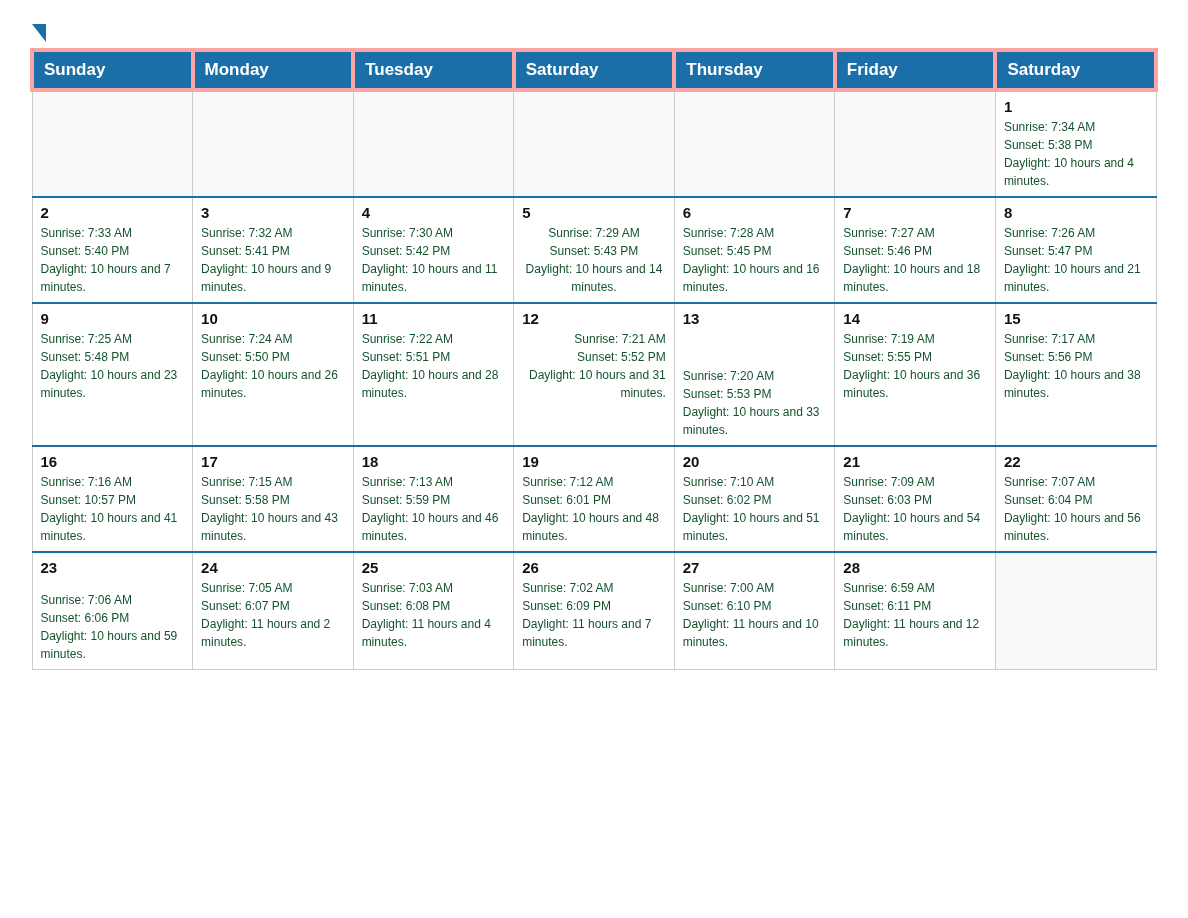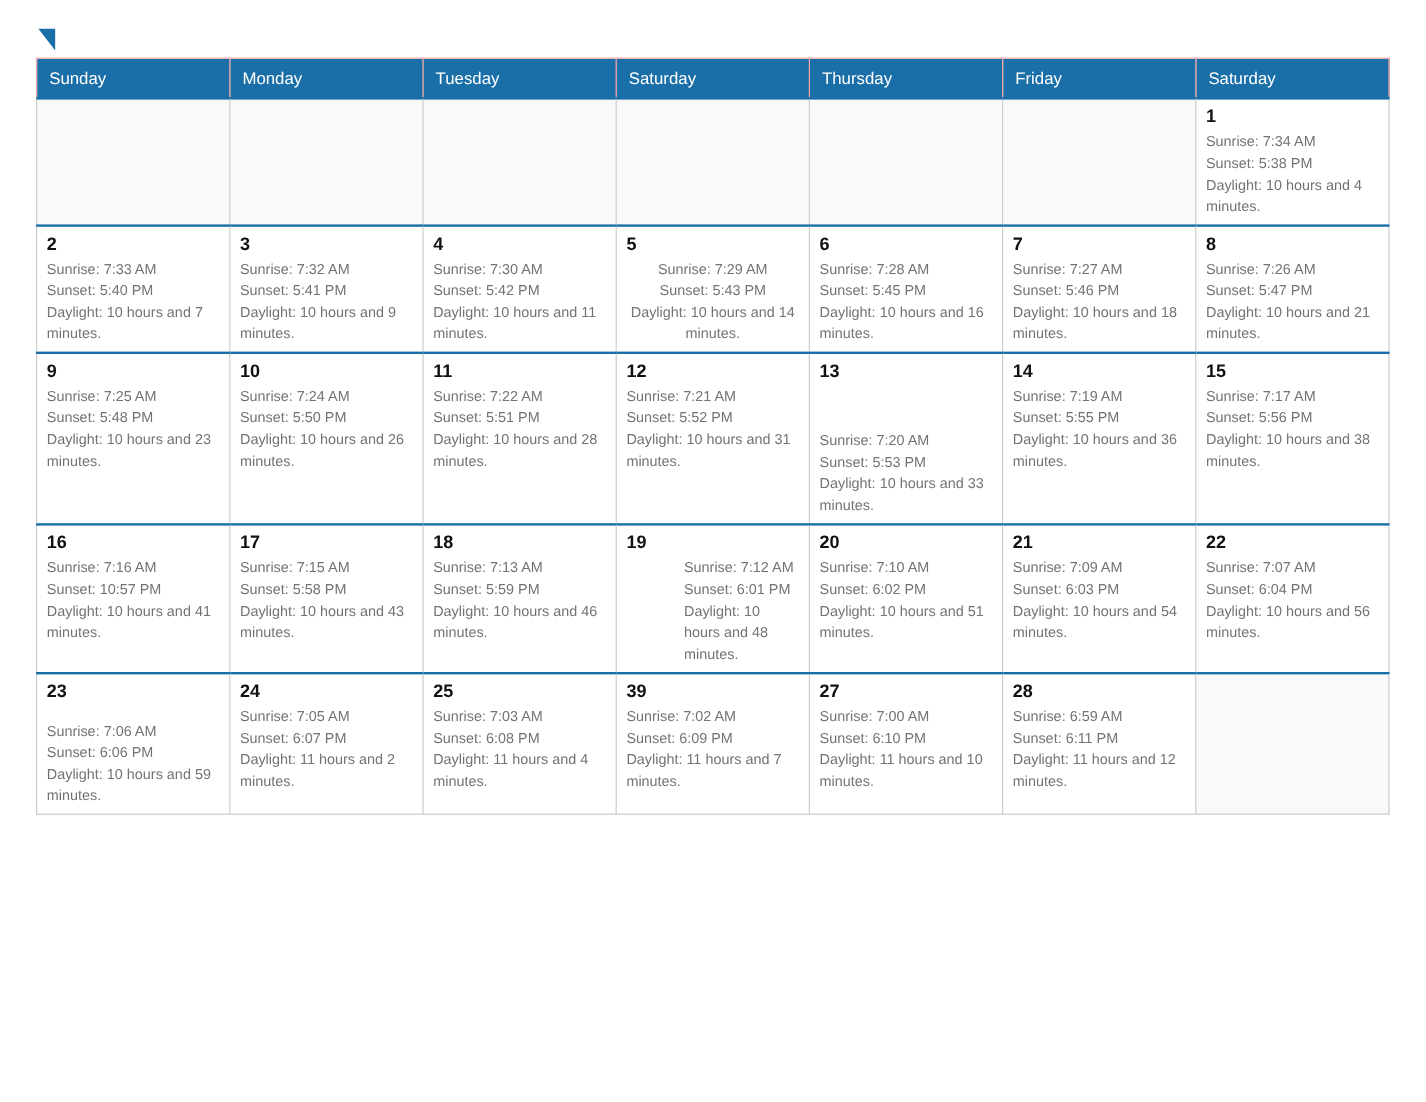--- a/index.html
+++ b/index.html
@@ -60,25 +60,25 @@
       margin-top: 4px;
     }
     .calendar {
       width: 100%;
       border-collapse: collapse;
       margin-top: 10px;
     }
     .calendar th {
       background-color: #1a6fa8;
       color: #fff;
-      font-size: 14px;
-      font-weight: normal;
+      font-size: 17px;
+      font-weight: bold;
       padding: 8px 10px;
       text-align: left;
-      border: 1px solid #fca5a5;
+      border: 4px solid #fca5a5;
     }
     .calendar td {
       vertical-align: top;
       padding: 6px 8px;
       border: 1px solid #ccc;
       font-size: 12.5px;
       color: #333;
       width: 14.28%;
       min-height: 100px;
     }
@@ -87,21 +87,21 @@
     }
     .day-number {
       font-size: 15px;
       font-weight: bold;
       color: #111;
       display: block;
       margin-bottom: 3px;
     }
     .day-info {
       font-size: 12px;
-      color: #737373;
+      color: #14532d;
       line-height: 1.5;
     }
     .empty-cell {
       background: #f9f9f9;
     }
   </style>
 </head>
 <body>
 
 <div class="header">
@@ -205,21 +205,21 @@
 Daylight: 10 hours and 26 minutes.</div>
         </td>
         <td>
           <span class="day-number">11</span>
           <div class="day-info" style="white-space: pre-line;">Sunrise: 7:22 AM
 Sunset: 5:51 PM
 Daylight: 10 hours and 28 minutes.</div>
         </td>
         <td>
           <span class="day-number">12</span>
-          <div class="day-info" style="white-space: pre-line;">Sunrise: 7:21 AM
+          <div class="day-info" style="white-space: pre-line; text-align: right;">Sunrise: 7:21 AM
 Sunset: 5:52 PM
 Daylight: 10 hours and 31 minutes.</div>
         </td>
         <td>
           <span class="day-number">13</span>
           <div class="day-info" style="white-space: pre-line; margin-top: 40px;">Sunrise: 7:20 AM
 Sunset: 5:53 PM
 Daylight: 10 hours and 33 minutes.</div>
         </td>
         <td>
@@ -249,21 +249,21 @@
 Daylight: 10 hours and 43 minutes.</div>
         </td>
         <td>
           <span class="day-number">18</span>
           <div class="day-info" style="white-space: pre-line;">Sunrise: 7:13 AM
 Sunset: 5:59 PM
 Daylight: 10 hours and 46 minutes.</div>
         </td>
         <td>
           <span class="day-number">19</span>
-          <div class="day-info" style="white-space: pre-line; margin-left: 48px;">Sunrise: 7:12 AM
+          <div class="day-info" style="white-space: pre-line;">Sunrise: 7:12 AM
 Sunset: 6:01 PM
 Daylight: 10 hours and 48 minutes.</div>
         </td>
         <td>
           <span class="day-number">20</span>
           <div class="day-info" style="white-space: pre-line;">Sunrise: 7:10 AM
 Sunset: 6:02 PM
 Daylight: 10 hours and 51 minutes.</div>
         </td>
         <td>
@@ -292,21 +292,21 @@
 Sunset: 6:07 PM
 Daylight: 11 hours and 2 minutes.</div>
         </td>
         <td>
           <span class="day-number">25</span>
           <div class="day-info" style="white-space: pre-line;">Sunrise: 7:03 AM
 Sunset: 6:08 PM
 Daylight: 11 hours and 4 minutes.</div>
         </td>
         <td>
-          <span class="day-number">39</span>
+          <span class="day-number">26</span>
           <div class="day-info" style="white-space: pre-line;">Sunrise: 7:02 AM
 Sunset: 6:09 PM
 Daylight: 11 hours and 7 minutes.</div>
         </td>
         <td>
           <span class="day-number">27</span>
           <div class="day-info" style="white-space: pre-line;">Sunrise: 7:00 AM
 Sunset: 6:10 PM
 Daylight: 11 hours and 10 minutes.</div>
         </td>

